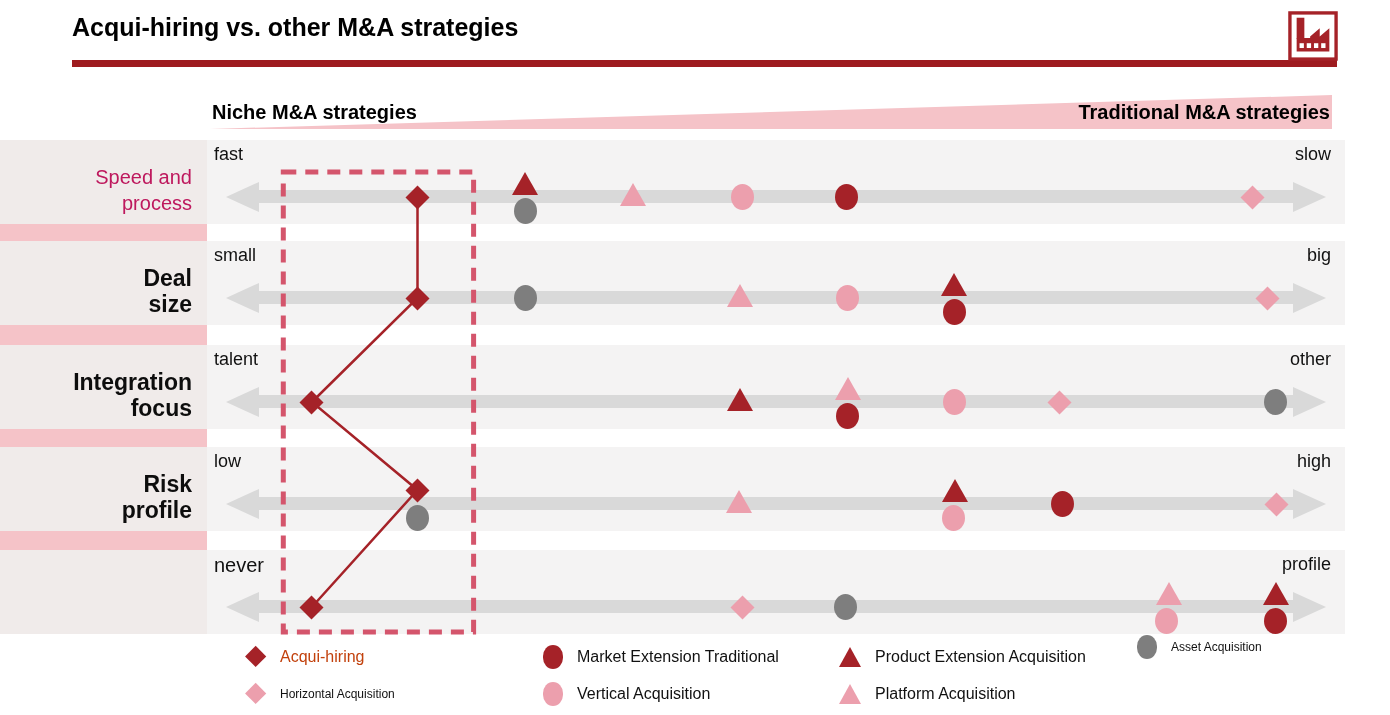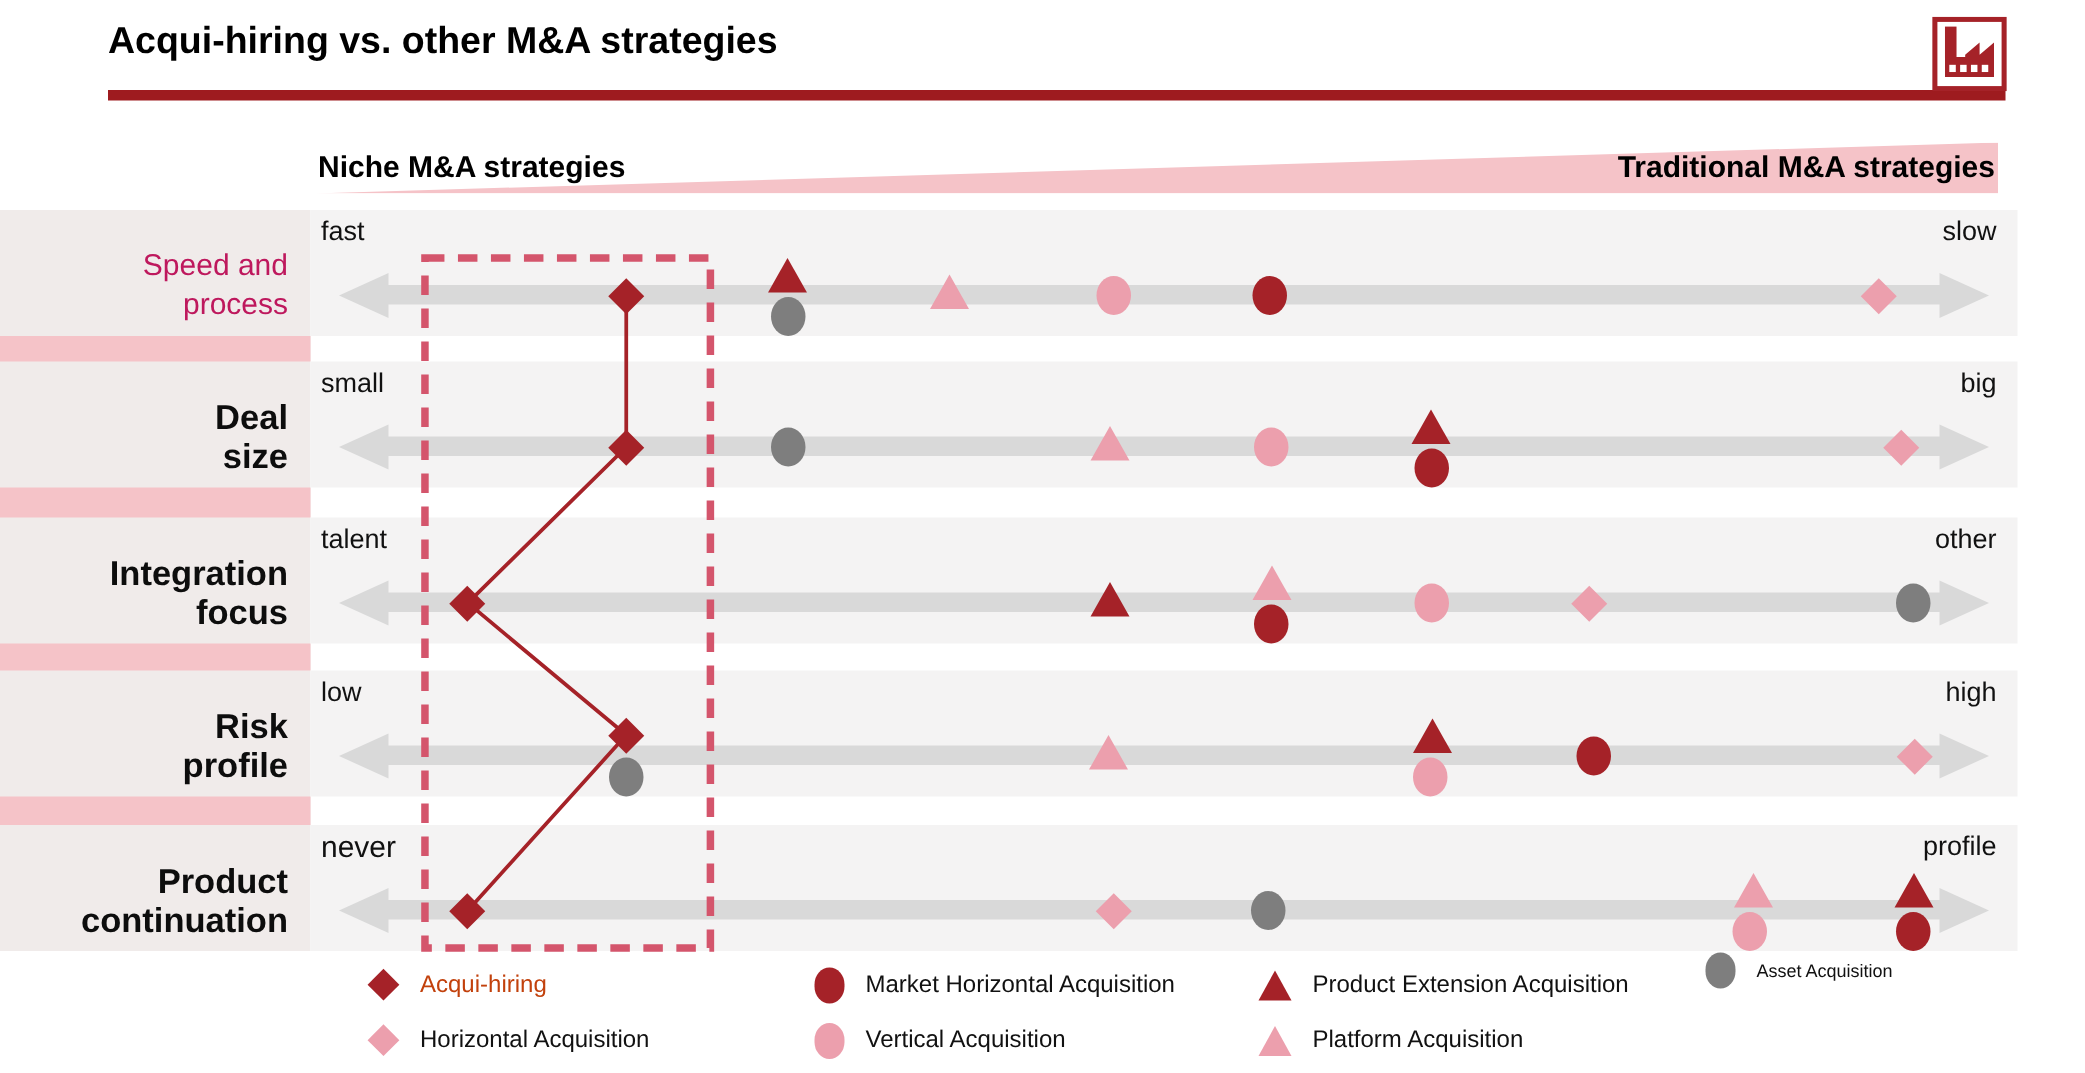--- a/index.html
+++ b/index.html
@@ -64,21 +64,20 @@
       <div class="abs" style="left: 226px; top: 387px; width: 0px; height: 0px; border-top: 15px solid transparent; border-bottom: 15px solid transparent; border-right: 33px solid rgb(217, 217, 217);"></div>
       <div class="abs" style="left: 1293px; top: 387px; width: 0px; height: 0px; border-top: 15px solid transparent; border-bottom: 15px solid transparent; border-left: 33px solid rgb(217, 217, 217);"></div>
       <div class="abs" style="left: 207px; top: 447px; width: 1138px; height: 84px; background: rgb(244, 243, 243);"></div>
       <div class="abs" style="left: 0px; top: 471px; width: 192px; text-align: right; font-size: 23px; font-weight: bold; line-height: 26px; color: rgb(13, 13, 13);">Risk<br>profile</div>
       <div class="abs" style="left: 214px; top: 451px; font-size: 18px; color: rgb(17, 17, 17);">low</div>
       <div class="abs" style="left: 1000px; top: 451px; width: 331px; text-align: right; font-size: 18px; color: rgb(17, 17, 17);">high</div>
       <div class="abs" style="left: 252px; top: 497px; width: 1044px; height: 13px; background: rgb(217, 217, 217);"></div>
       <div class="abs" style="left: 226px; top: 489px; width: 0px; height: 0px; border-top: 15px solid transparent; border-bottom: 15px solid transparent; border-right: 33px solid rgb(217, 217, 217);"></div>
       <div class="abs" style="left: 1293px; top: 489px; width: 0px; height: 0px; border-top: 15px solid transparent; border-bottom: 15px solid transparent; border-left: 33px solid rgb(217, 217, 217);"></div>
       <div class="abs" style="left: 207px; top: 550px; width: 1138px; height: 84px; background: rgb(244, 243, 243);"></div>
-      <div class="abs" style="left: 0px; top: 574px; width: 192px; text-align: right; font-size: 23px; font-weight: bold; line-height: 26px; color: rgb(13, 13, 13);">Product<br>continuation</div>
       <div class="abs" style="left: 214px; top: 554px; font-size: 20px; color: rgb(17, 17, 17);">never</div>
       <div class="abs" style="left: 1000px; top: 554px; width: 331px; text-align: right; font-size: 18px; color: rgb(17, 17, 17);">profile</div>
       <div class="abs" style="left: 252px; top: 600px; width: 1044px; height: 13px; background: rgb(217, 217, 217);"></div>
       <div class="abs" style="left: 226px; top: 592px; width: 0px; height: 0px; border-top: 15px solid transparent; border-bottom: 15px solid transparent; border-right: 33px solid rgb(217, 217, 217);"></div>
       <div class="abs" style="left: 1293px; top: 592px; width: 0px; height: 0px; border-top: 15px solid transparent; border-bottom: 15px solid transparent; border-left: 33px solid rgb(217, 217, 217);"></div>
       <svg width="1390" height="715" style="position: absolute; left: 0px; top: 0px; pointer-events: none;">
         <rect x="283.3" y="172" width="190.3" height="460" fill="none" stroke="#D4556C" stroke-width="5" stroke-dasharray="13 9"></rect>
         <polyline points="417.5,197 417.5,298 311.9,402 417.5,490 311.9,607" fill="none" stroke="#A52228" stroke-width="2.5"></polyline>
       </svg>
       <div class="abs" style="left: 409px; top: 188.5px; width: 17px; height: 17px; background: rgb(165, 34, 40); transform: rotate(45deg);"></div>
@@ -112,25 +111,25 @@
       <div class="abs" style="left: 303.4px; top: 598.5px; width: 17px; height: 17px; background: rgb(165, 34, 40); transform: rotate(45deg);"></div>
       <div class="abs" style="left: 733.5px; top: 598.5px; width: 17px; height: 17px; background: rgb(236, 159, 173); transform: rotate(45deg);"></div>
       <div class="abs" style="left: 833.9px; top: 594px; width: 23px; height: 26px; background: rgb(126, 126, 126); border-radius: 50%;"></div>
       <div class="abs" style="left: 1155.8px; top: 581.5px; width: 0px; height: 0px; border-left: 13px solid transparent; border-right: 13px solid transparent; border-bottom: 23px solid rgb(236, 159, 173);"></div>
       <div class="abs" style="left: 1155.1px; top: 608px; width: 23px; height: 26px; background: rgb(236, 159, 173); border-radius: 50%;"></div>
       <div class="abs" style="left: 1262.5px; top: 581.5px; width: 0px; height: 0px; border-left: 13px solid transparent; border-right: 13px solid transparent; border-bottom: 23px solid rgb(165, 34, 40);"></div>
       <div class="abs" style="left: 1264px; top: 608px; width: 23px; height: 26px; background: rgb(165, 34, 40); border-radius: 50%;"></div>
       <div class="abs" style="left: 248.35px; top: 649.35px; width: 15.3px; height: 15.3px; background: rgb(165, 34, 40); transform: rotate(45deg);"></div>
       <div class="abs" style="left: 280px; top: 647px; height: 20px; line-height: 20px; font-size: 16px; color: #c2410c;">Acqui-hiring</div>
       <div class="abs" style="left: 542.65px; top: 645.3px; width: 20.7px; height: 23.4px; background: rgb(165, 34, 40); border-radius: 50%;"></div>
-      <div class="abs" style="left: 577px; top: 647px; height: 20px; line-height: 20px; font-size: 16px; color: rgb(17, 17, 17);">Market Horizontal Acquisition</div>
+      <div class="abs" style="left: 577px; top: 647px; height: 20px; line-height: 20px; font-size: 16px; color: rgb(17, 17, 17);">Market Extension Traditional</div>
       <div class="abs" style="left: 839.3px; top: 646.65px; width: 0px; height: 0px; border-left: 11.7px solid transparent; border-right: 11.7px solid transparent; border-bottom: 20.7px solid rgb(165, 34, 40);"></div>
       <div class="abs" style="left: 875px; top: 647px; height: 20px; line-height: 20px; font-size: 16px; color: rgb(17, 17, 17);">Product Extension Acquisition</div>
       <div class="abs" style="left: 1136.65px; top: 635.3px; width: 20.7px; height: 23.4px; background: rgb(126, 126, 126); border-radius: 50%;"></div>
       <div class="abs" style="left: 1171px; top: 637px; height: 20px; line-height: 20px; font-size: 12px; color: rgb(17, 17, 17);">Asset Acquisition</div>
       <div class="abs" style="left: 248.35px; top: 686.35px; width: 15.3px; height: 15.3px; background: rgb(236, 159, 173); transform: rotate(45deg);"></div>
-      <div class="abs" style="left: 280px; top: 684px; height: 20px; line-height: 20px; font-size: 16px; color: rgb(17, 17, 17);">Horizontal Acquisition</div>
+      <div class="abs" style="left: 280px; top: 684px; height: 20px; line-height: 20px; font-size: 12px; color: rgb(17, 17, 17);">Horizontal Acquisition</div>
       <div class="abs" style="left: 542.65px; top: 682.3px; width: 20.7px; height: 23.4px; background: rgb(236, 159, 173); border-radius: 50%;"></div>
       <div class="abs" style="left: 577px; top: 684px; height: 20px; line-height: 20px; font-size: 16px; color: rgb(17, 17, 17);">Vertical Acquisition</div>
       <div class="abs" style="left: 839.3px; top: 683.65px; width: 0px; height: 0px; border-left: 11.7px solid transparent; border-right: 11.7px solid transparent; border-bottom: 20.7px solid rgb(236, 159, 173);"></div>
       <div class="abs" style="left: 875px; top: 684px; height: 20px; line-height: 20px; font-size: 16px; color: rgb(17, 17, 17);">Platform Acquisition</div>
     </div>
 </div>
 
 </body></html>

